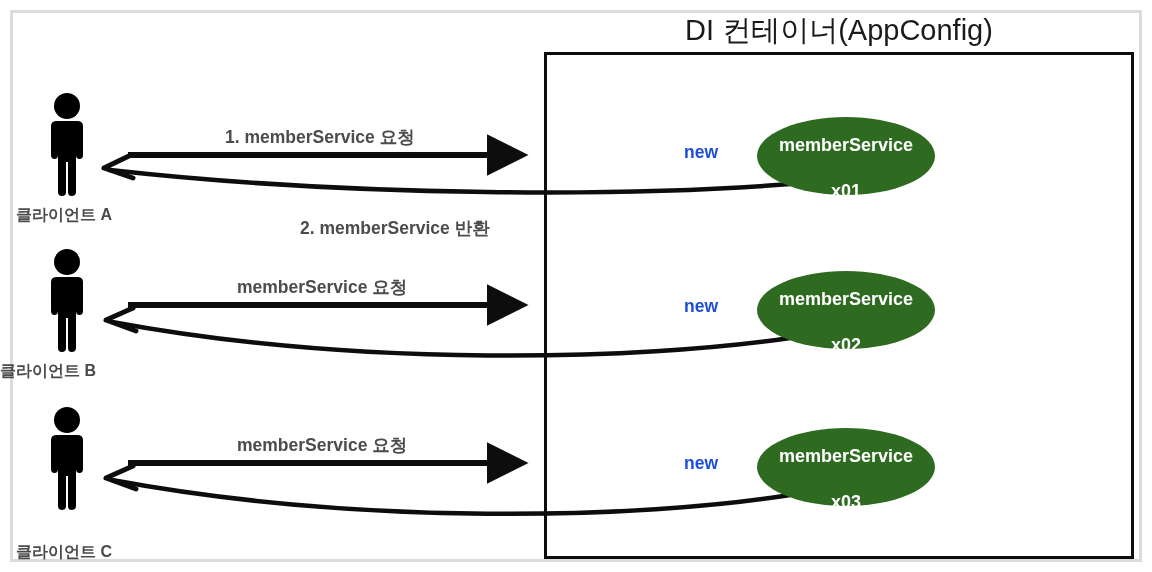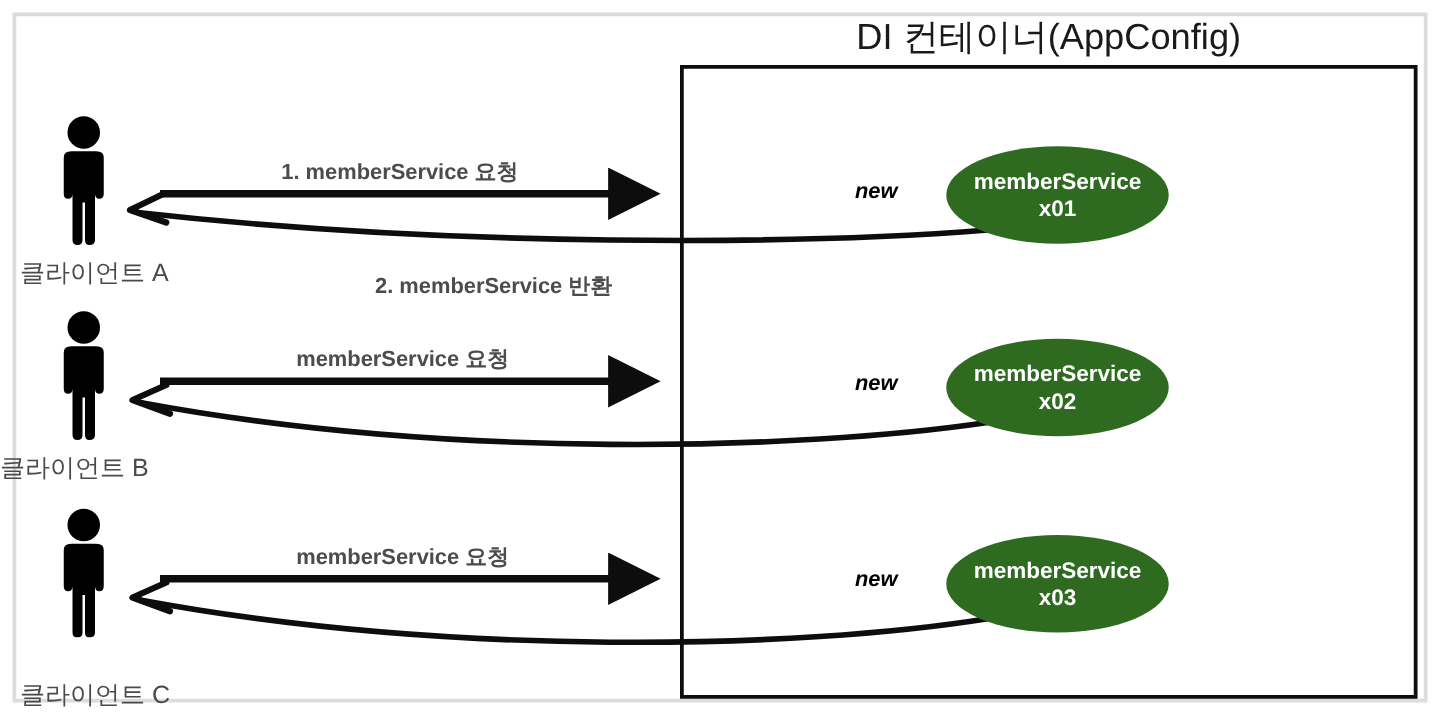--- a/index.html
+++ b/index.html
@@ -55,57 +55,56 @@
     white-space: nowrap;
   }
   .person {
     position: absolute;
     width: 54px;
     height: 104px;
   }
   .person svg { display: block; }
   .client-label {
     position: absolute;
-    font-size: 20px;
-    font-weight: normal;
+    font-size: 16px;
+    font-weight: bold;
     color: #4a4a4a;
     white-space: nowrap;
   }
   .arrow-label {
     position: absolute;
     font-size: 17.5px;
     font-weight: bold;
     color: #4c4c4c;
     white-space: nowrap;
   }
   .new-label {
     position: absolute;
     font-size: 17.5px;
     font-weight: bold;
-    color: #000000;
-    white-space: nowrap;
-    font-style: italic;
+    color: #1d4ed8;
+    white-space: nowrap;
   }
   .bean {
     position: absolute;
     width: 178px;
     height: 78px;
     border-radius: 50%;
     background: #2e6b21;
     color: #ffffff;
     display: flex;
     flex-direction: column;
     align-items: center;
     justify-content: center;
     font-size: 18px;
     font-weight: bold;
     line-height: 1.25;
     text-align: center;
   }
-  .bean .bean-line { display: block; }
+  .bean .bean-line { display: block; margin-top: 24px; }
   #vector-layer {
     position: absolute;
     left: 0; top: 0;
     width: 1152px;
     height: 572px;
     pointer-events: none;
   }
 </style>
 </head>
 <body>

